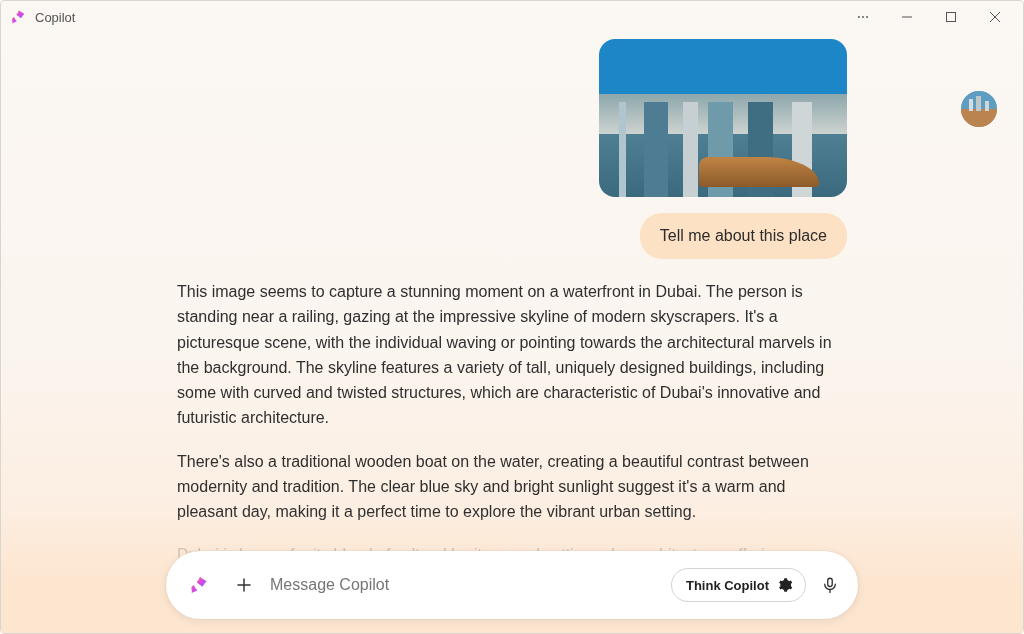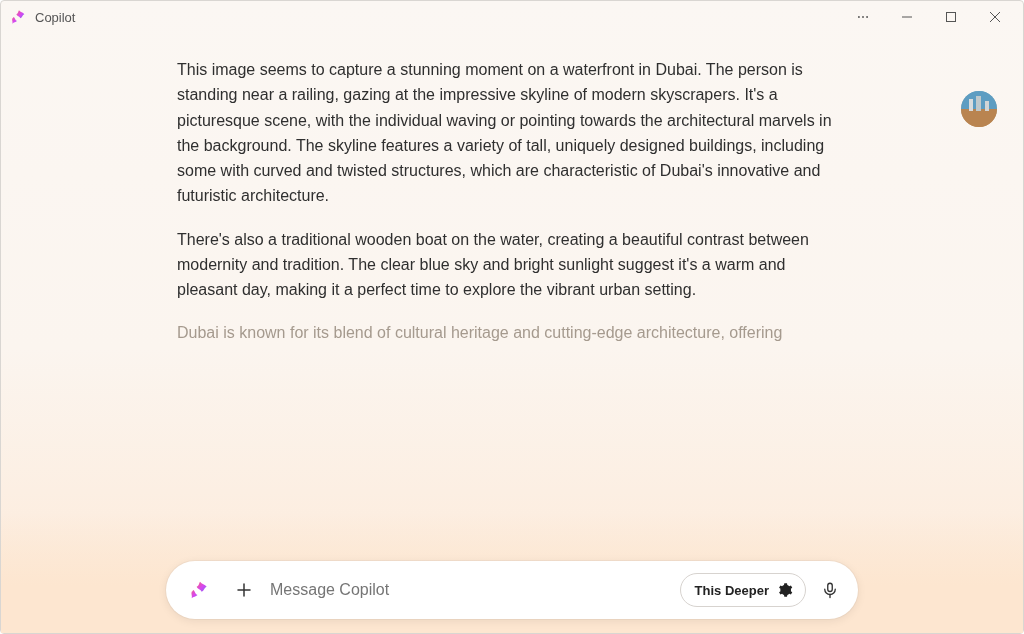--- a/index.html
+++ b/index.html
@@ -89,21 +89,21 @@
     position:absolute; left:0; right:0; bottom:0; height:120px;
     background: linear-gradient(180deg, rgba(253,233,215,0) 0%, #fde6d0 60%, #fde6d0 100%);
     pointer-events:none;
   }
 
   .input-bar-wrap {
     position: absolute; left: 0; right: 0; bottom: 14px;
     display: flex; justify-content: center;
   }
   .input-bar {
-    width: 692px; height: 58px;
+    width: 692px; height: 68px;
     background: #ffffff;
     border-radius: 34px;
     box-shadow: 0 2px 10px rgba(0,0,0,0.08), 0 0 0 1px rgba(0,0,0,0.03);
     display: flex; align-items: center;
     padding: 0 8px 0 14px;
     gap: 4px;
   }
   .logo-btn, .plus-btn, .mic-btn {
     width: 40px; height: 40px; border-radius: 50%;
     display:inline-flex; align-items:center; justify-content:center;
@@ -183,20 +183,24 @@
     <div class="avatar">
       <svg viewBox="0 0 36 36" width="36" height="36">
         <rect width="36" height="18" fill="#5d9dc2"></rect>
         <rect y="18" width="36" height="18" fill="#b98450"></rect>
         <rect x="8" y="8" width="4" height="12" fill="#d9dcdd"></rect>
         <rect x="15" y="5" width="5" height="15" fill="#bfc9cc"></rect>
         <rect x="24" y="10" width="4" height="10" fill="#d1d5d6"></rect>
       </svg>
     </div>
 
+    <div class="user-block">
+      <div class="user-image"></div>
+      <div class="user-bubble">Tell me about this place</div>
+    </div>
 
     <div class="assistant-block">
       <p>This image seems to capture a stunning moment on a waterfront in Dubai. The person is standing near a railing, gazing at the impressive skyline of modern skyscrapers. It's a picturesque scene, with the individual waving or pointing towards the architectural marvels in the background. The skyline features a variety of tall, uniquely designed buildings, including some with curved and twisted structures, which are characteristic of Dubai's innovative and futuristic architecture.</p>
       <p>There's also a traditional wooden boat on the water, creating a beautiful contrast between modernity and tradition. The clear blue sky and bright sunlight suggest it's a warm and pleasant day, making it a perfect time to explore the vibrant urban setting.</p>
       <p class="fade">Dubai is known for its blend of cultural heritage and cutting-edge architecture, offering</p>
     </div>
 
     <div class="bottom-fade"></div>
   </div>
 
@@ -215,21 +219,21 @@
         </svg>
       </span>
       <span class="plus-btn">
         <svg viewBox="0 0 24 24" fill="none" stroke="#333" stroke-width="2" stroke-linecap="round">
             <line x1="12" y1="4" x2="12" y2="20"></line>
             <line x1="4" y1="12" x2="20" y2="12"></line>
           </svg>
       </span>
       <input class="text-input" placeholder="Message Copilot" style="">
       <span class="think-pill">
-        <span>This Deeper</span>
+        <span>Think Copilot</span>
         <span class="gear">
           <svg viewBox="0 0 24 24" fill="#222">
               <path d="M12 8a4 4 0 100 8 4 4 0 000-8zm9 4a7.9 7.9 0 00-.2-1.7l2.1-1.6-2-3.4-2.5 1a8 8 0 00-2.9-1.7L15 2h-4l-.5 2.6a8 8 0 00-2.9 1.7l-2.5-1-2 3.4 2.1 1.6A7.9 7.9 0 005 12c0 .6.1 1.1.2 1.7l-2.1 1.6 2 3.4 2.5-1a8 8 0 002.9 1.7L11 22h4l.5-2.6a8 8 0 002.9-1.7l2.5 1 2-3.4-2.1-1.6c.1-.6.2-1.1.2-1.7z"></path>
             </svg>
         </span>
       </span>
       <span class="mic-btn">
         <svg viewBox="0 0 24 24" fill="none" stroke="#333" stroke-width="1.8" stroke-linecap="round" stroke-linejoin="round">
           <rect x="9" y="3" width="6" height="11" rx="3"></rect>
           <path d="M5 11a7 7 0 0014 0"></path>

